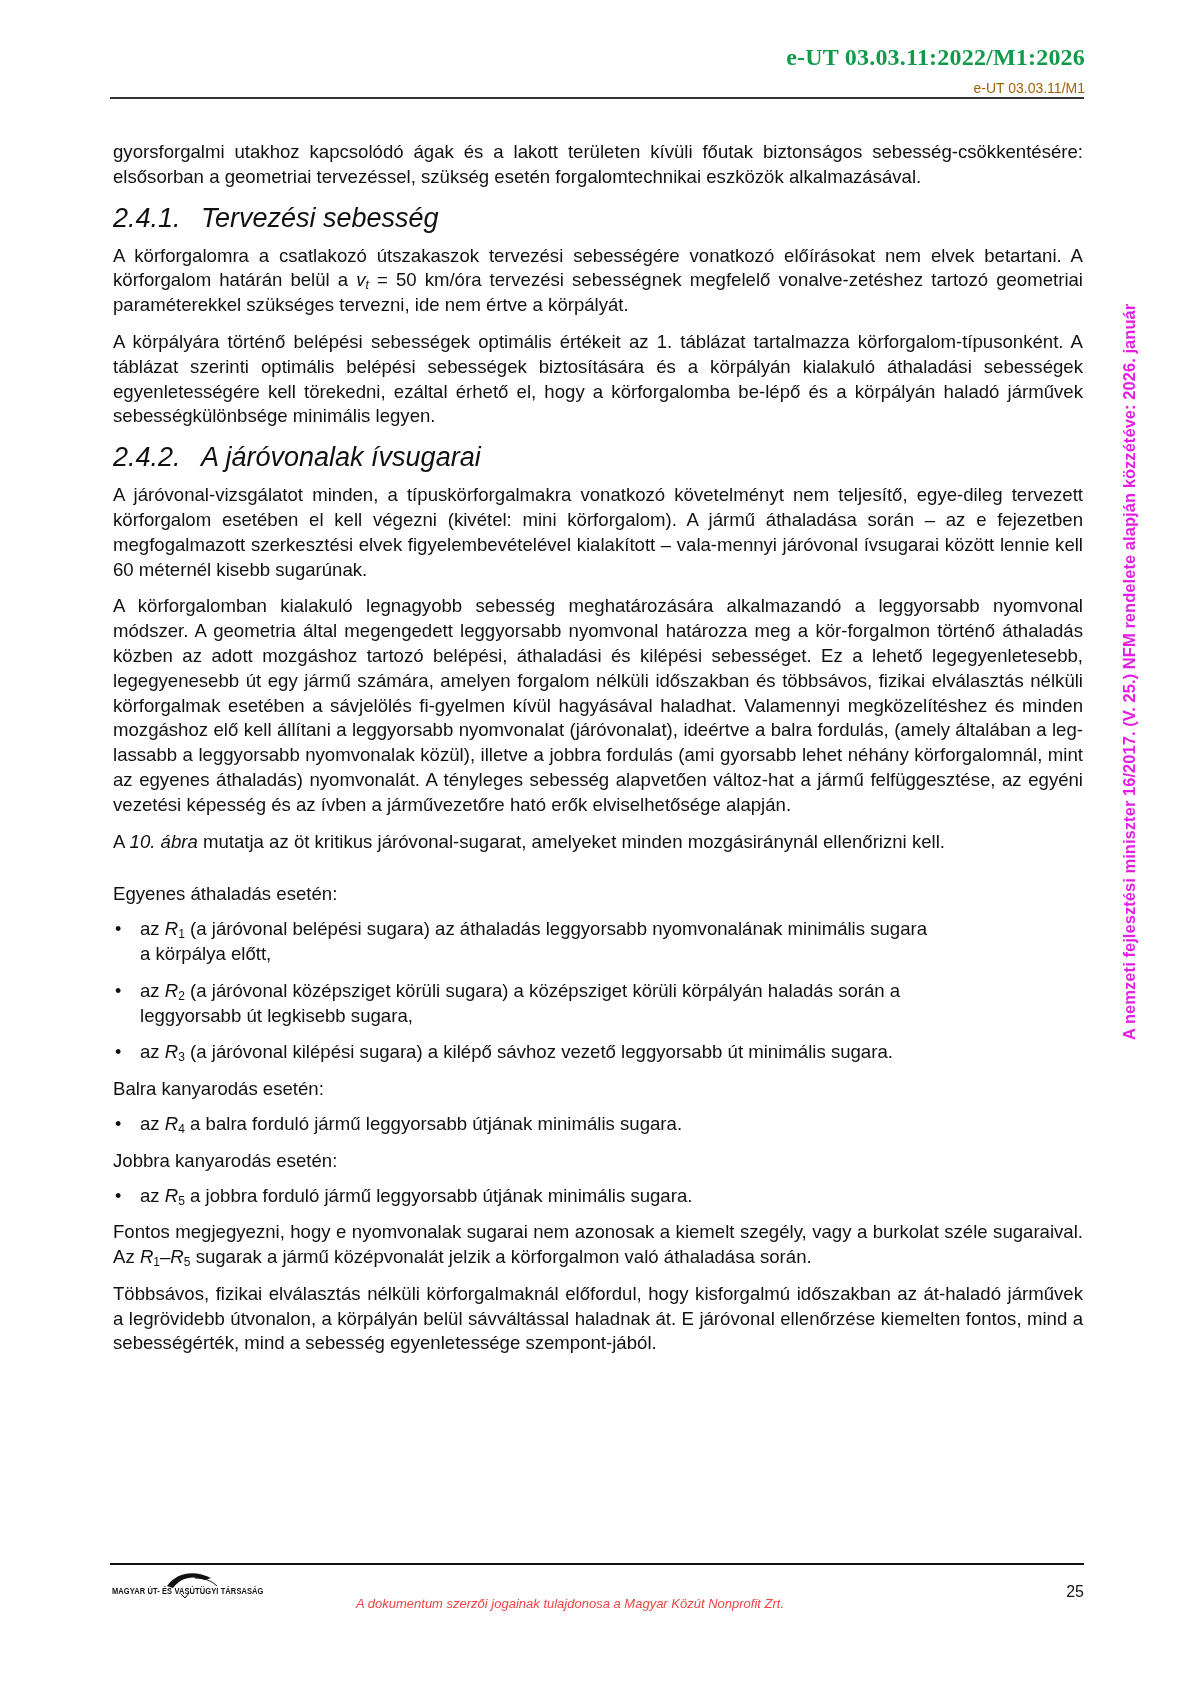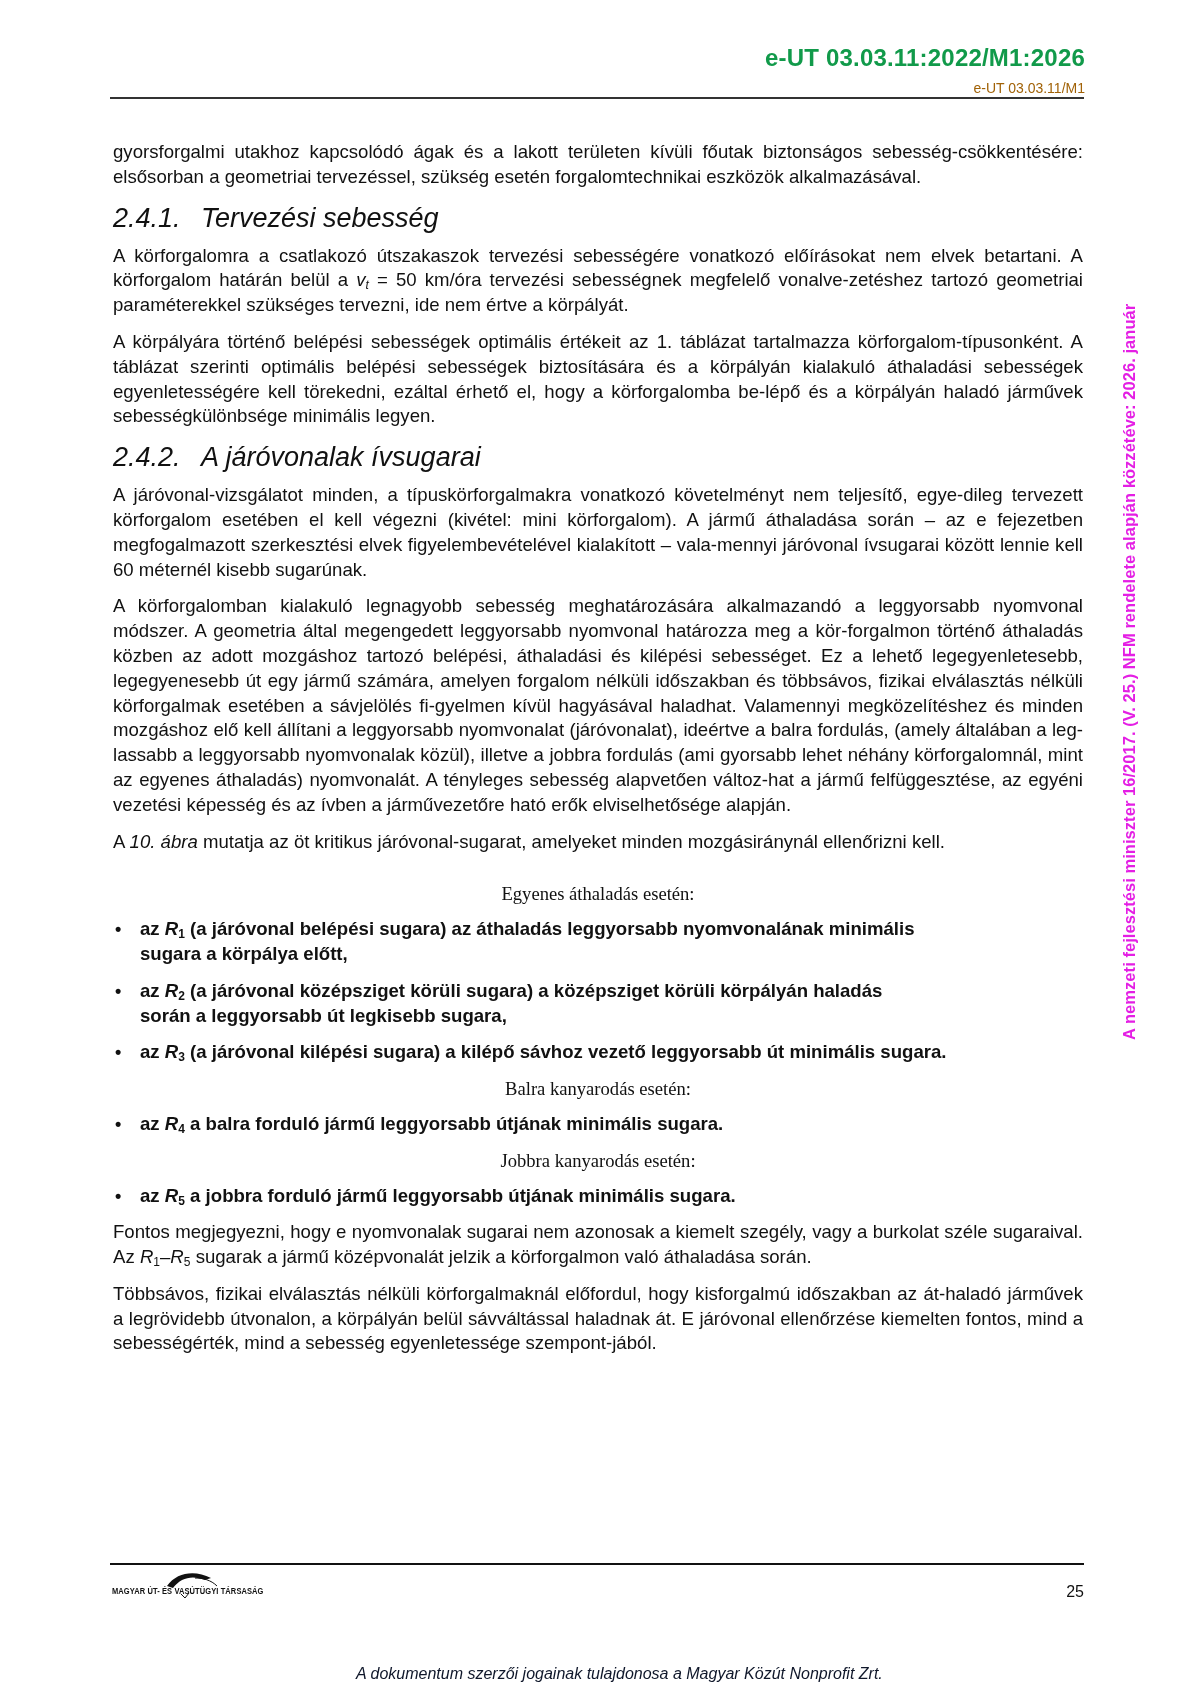--- a/index.html
+++ b/index.html
@@ -1,41 +1,41 @@
 <!DOCTYPE html>
 <html><head>
 <meta charset="utf-8">
 <style>
   * { margin: 0; padding: 0; box-sizing: border-box; }
   html, body { width: 1190px; height: 1684px; background: #ffffff; }
   body { position: relative; font-family: "Liberation Sans", sans-serif; color: #111111; overflow: hidden; }
 
-  .header-code { position: absolute; right: 105px; top: 44px; font-size: 24px; font-weight: bold; color: #119a4a; letter-spacing: 0.2px; }
+  .header-code { position: absolute; right: 105px; top: 44px; font-size: 24px; font-weight: bold; color: #119a4a; letter-spacing: 0.2px; font-family: Liberation Serif, serif; }
   .header-sub { position: absolute; right: 105px; top: 80px; font-size: 14px; color: #a16207; }
   .header-rule { position: absolute; left: 110px; width: 974px; top: 97px; height: 2px; background: #333; }
 
   .content { position: absolute; left: 113px; top: 140px; width: 970px; font-size: 18.6px; line-height: 24.8px; }
   .content p { text-align: justify; margin-bottom: 12px; }
   .content h2 { font-size: 27px; font-weight: normal; font-style: italic; line-height: 32px; margin: 2px 0 10px 0; }
   .content h2 .num { display: inline-block; width: 88px; }
-  .content p.label { margin-bottom: 10px; text-align: center; font-family: Liberation Serif, serif; }
-  .bullets { list-style: none; margin-bottom: 10px; font-weight: bold; }
+  .content p.label { margin-bottom: 10px; text-align: left; }
+  .bullets { list-style: none; margin-bottom: 10px; }
   .bullets li { position: relative; padding-left: 27px; margin-bottom: 12px; text-align: left; }
   .bullets li::before { content: "\2022"; position: absolute; left: 2px; top: 0; font-size: 18px; }
   .bullets li.narrow { width: 820px; }
   sub { font-size: 12px; vertical-align: -3px; line-height: 0; }
   i, em { font-style: italic; }
 
   .watermark { position: absolute; left: 1120px; top: 1040px; transform-origin: 0 0; transform: rotate(-90deg); white-space: nowrap; font-size: 16.5px; font-weight: bold; color: #e41ee4; letter-spacing: 0.05px; }
 
   .footer-rule { position: absolute; left: 110px; width: 974px; top: 1563px; height: 2px; background: #111; }
   .footer-logo { position: absolute; left: 110px; top: 1568px; width: 170px; height: 36px; }
   .footer-logo svg { position: absolute; left: 55px; top: 0; }
   .footer-logo .logo-text { position: absolute; left: 2px; top: 19px; font-size: 7.5px; font-weight: bold; letter-spacing: 0.1px; color: #111; transform: scaleY(1.2); white-space: nowrap; }
-  .footer-copy { position: absolute; left: 356px; top: 1665px; font-size: 16px; font-style: italic; color: #0f172a; }
+  .footer-copy { position: absolute; left: 356px; top: 1596px; font-size: 13px; font-style: italic; color: #ef4444; }
   .footer-page { position: absolute; right: 106px; top: 1583px; font-size: 16px; color: #111; }
 </style>
 </head>
 <body>
 
 <div class="header-code">e-UT 03.03.11:2022/M1:2026</div>
 <div class="header-sub">e-UT 03.03.11/M1</div>
 <div class="header-rule"></div>
 
 <div class="content">

